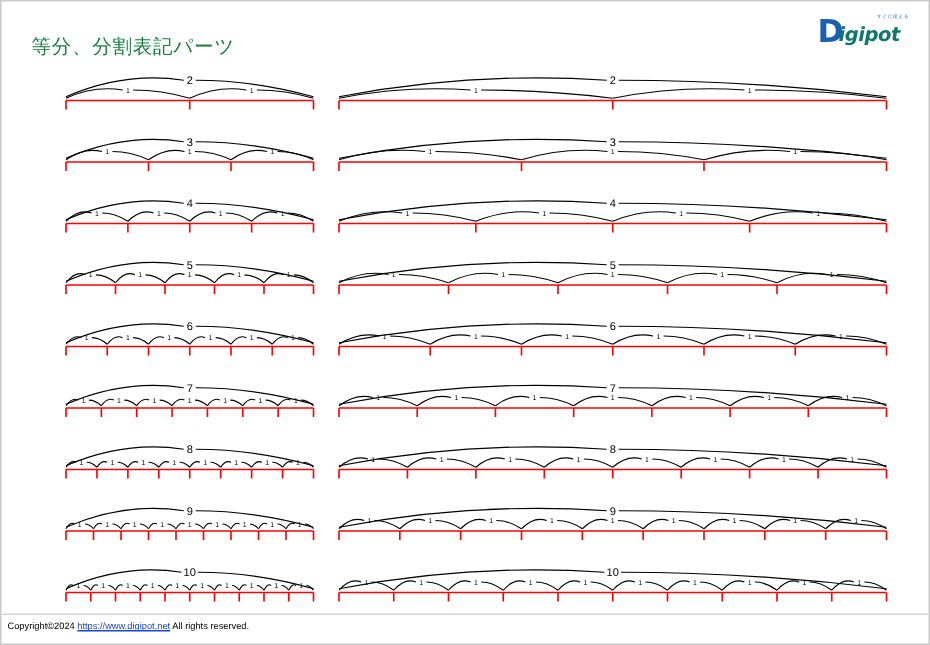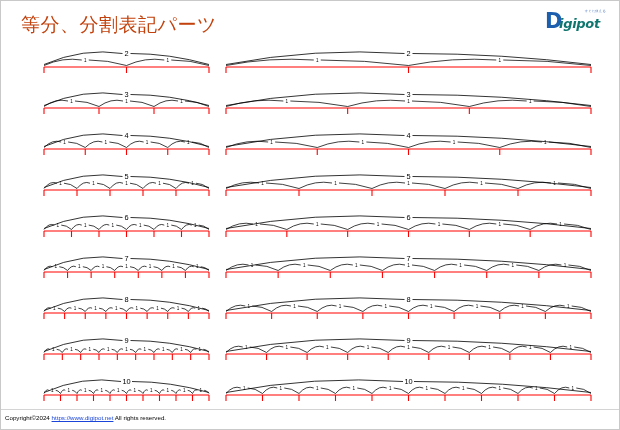--- a/index.html
+++ b/index.html
@@ -18,23 +18,23 @@
     width: 620px;
     height: 430px;
     box-sizing: border-box;
     border: 1px solid #c9c9c9;
     background: #ffffff;
     overflow: hidden;
   }
   #page-title {
     position: absolute;
     left: 20px;
-    top: 11px;
-    font-size: 19px;
-    color: #c2410c;
+    top: 21px;
+    font-size: 13px;
+    color: #15803d;
     letter-spacing: 0.5px;
     white-space: nowrap;
   }
   
   #brand-logo {
     position: absolute;
     right: 12px;
     top: 8px;
     width: 62px;
     height: 26px;

